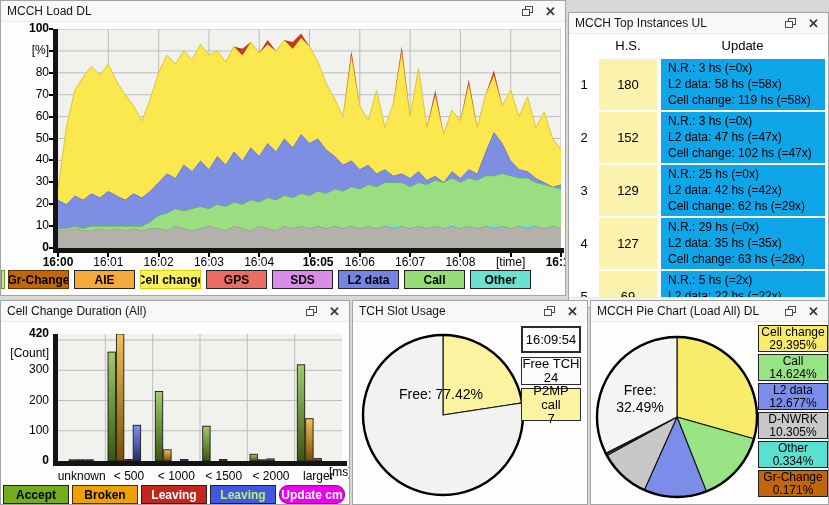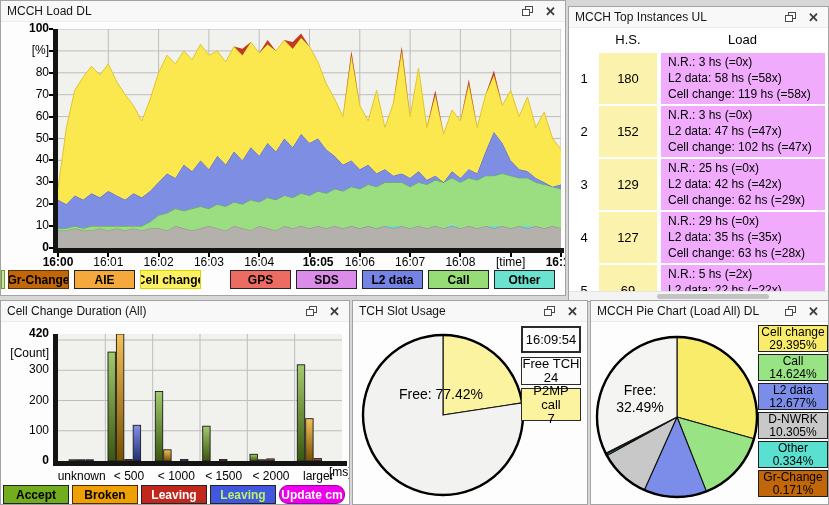--- a/index.html
+++ b/index.html
@@ -21,21 +21,21 @@
         display:flex;align-items:center;justify-content:center;box-sizing:border-box;
         flex:0 0 auto;white-space:nowrap;overflow:hidden}
   .sliver{position:absolute;width:4px;height:19px;background:#cde9a0;border:1px solid #6d9a2e;box-sizing:border-box}
   
   .th{position:absolute;font-size:13px;color:#000;text-align:center}
   .trowwrap{position:absolute;left:0;right:0;overflow:hidden}
   .trow{position:absolute;left:0;right:3px;height:51px}
   .tc{position:absolute;top:0;bottom:0;box-sizing:border-box}
   .tnum{left:2px;width:26px;background:#fff;display:flex;align-items:center;justify-content:center;font-size:13px}
   .ths{left:30px;width:58px;background:#fbf2ad;display:flex;align-items:center;justify-content:center;font-size:13px}
-  .tgrp{left:92px;right:0;background:#f0abfc;padding:1px 7px}
+  .tgrp{left:92px;right:0;background:#0ea5e9;padding:1px 7px}
   .tline{font-size:12px;line-height:16px;white-space:nowrap}
   .sb{position:absolute;left:0;right:0;bottom:0;height:9px;background:#f3f3f3;border-top:1px solid #e4e4e4}
   .sbt{position:absolute;left:88px;width:112px;top:2px;height:5px;background:#c3c3c3;border-radius:3px}
   
   .ibox{position:absolute;left:168px;width:60px;background:#fcfcfc;border:1px solid #2b2b2b;
         box-sizing:border-box;display:flex;flex-direction:column;align-items:center;justify-content:center;
         font-size:13px;line-height:14px;text-align:center}
   .freelabel{position:absolute;font-size:14px;color:#000;text-align:center;white-space:nowrap}
   
   .plcol{position:absolute;left:167px;top:3px;width:70px;display:flex;flex-direction:column;gap:2px}
@@ -139,45 +139,45 @@
         <div class="albl" style="left: 485.7px; top: 233px; width: 48px; text-align: center;">[time]</div>
         <div class="xtick" style="left: 508.7px; top: 231px; width: 2px; height: 4px;"></div>
         <div class="albl bold" style="left: 536px; top: 233px; width: 48px; text-align: center;">16:10</div>
         <div class="xtick" style="left: 559px; top: 231px; width: 2px; height: 4px;"></div>
       </div>
     <div class="sliver" style="left:0;top:248px"></div>
     <div class="legendrow" id="load-legend" style="left:7px;top:248px;gap:5px;right:4px">
         <div class="lbtn" style="background: rgb(194, 102, 10); border-color: rgb(95, 48, 0); width: 61px;">Gr-Change</div>
         <div class="lbtn" style="background: rgb(245, 169, 60); border-color: rgb(35, 35, 35); width: 61px;">AIE</div>
         <div class="lbtn" style="background: rgb(253, 240, 99); border-color: rgb(216, 212, 0); width: 61px;">Cell change</div>
-        <div class="lbtn" style="background: rgb(236, 107, 99); border-color: rgb(35, 35, 35); width: 61px; margin-left: 24px;">GPS</div>
+        <div class="lbtn" style="background: rgb(236, 107, 99); border-color: rgb(35, 35, 35); width: 61px;">GPS</div>
         <div class="lbtn" style="background: rgb(218, 140, 232); border-color: rgb(35, 35, 35); width: 61px;">SDS</div>
         <div class="lbtn" style="background: rgb(117, 131, 228); border-color: rgb(35, 35, 35); width: 61px;">L2 data</div>
         <div class="lbtn" style="background: rgb(150, 220, 119); border-color: rgb(35, 35, 35); width: 61px;">Call</div>
         <div class="lbtn" style="background: rgb(106, 226, 207); border-color: rgb(35, 35, 35); width: 61px;">Other</div>
       </div>
   </div>
 </div>
 
-<div class="panel" style="left:568px;top:6px;width:261px;height:296px">
+<div class="panel" style="left:568px;top:12px;width:261px;height:296px">
   <div class="tbar">
     <span class="t">MCCH Top Instances UL</span>
     <span class="tico">
       <span>
           <svg width="11" height="10" style="position:static">
             <rect x="3.5" y="0.5" width="7" height="6" fill="#fff" stroke="#4a4a4a"></rect>
             <rect x="0.5" y="3.5" width="7" height="6" fill="#fff" stroke="#4a4a4a"></rect>
           </svg>
         </span>
       <span class="closex">✕</span>
     </span>
   </div>
   <div class="pbody" style="background:#fff">
     <span class="th" style="left:30px;width:58px;top:4px">H.S.</span>
-    <span class="th" style="left:92px;right:4px;top:4px">Load</span>
+    <span class="th" style="left:92px;right:4px;top:4px">Update</span>
     <div class="trowwrap" id="ti-rows" style="top:25px;height:240px">
         <div class="trow" style="top: 0px;">
           <div class="tc tnum">1</div>
           <div class="tc ths">180</div>
           <div class="tc tgrp">
             <div class="tline">N.R.: 3 hs (=0x)</div>
             <div class="tline">L2 data: 58 hs (=58x)</div>
             <div class="tline">Cell change: 119 hs (=58x)</div>
           </div>
         </div>

